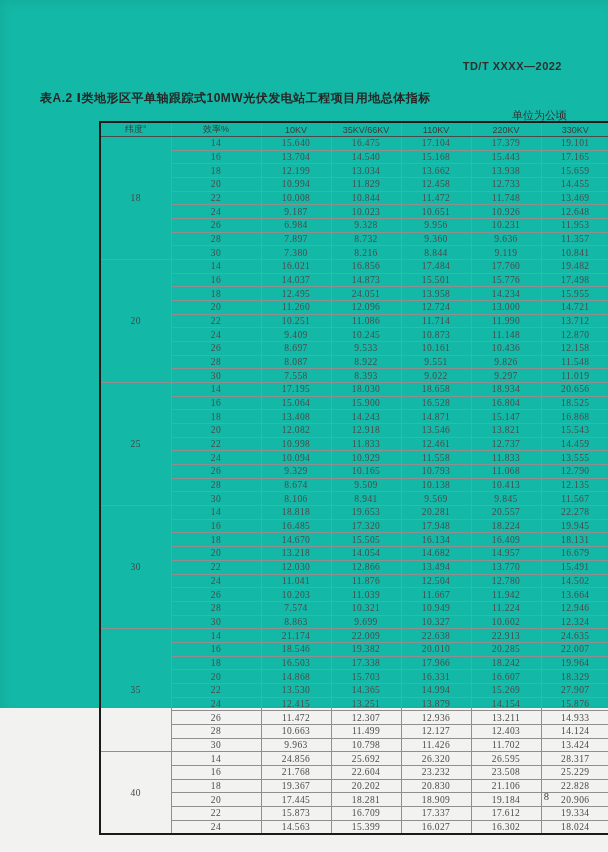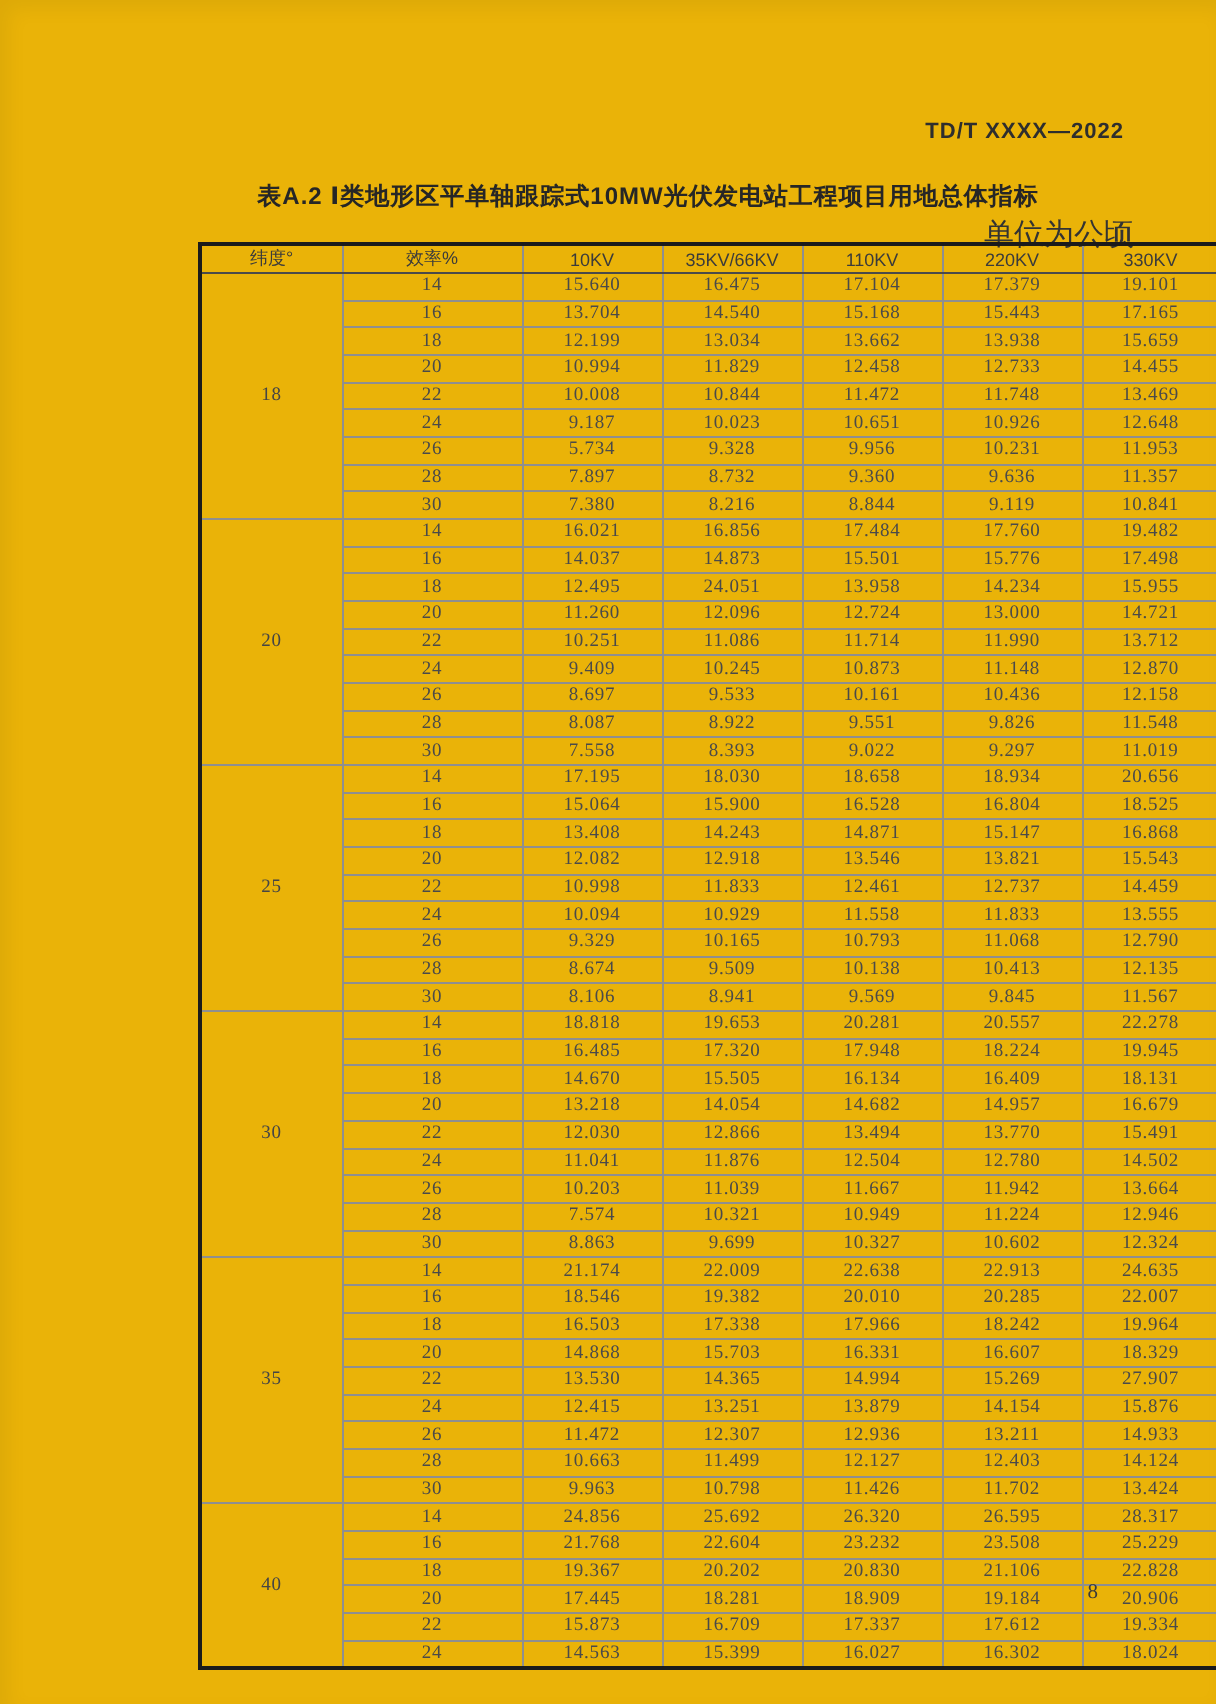--- a/index.html
+++ b/index.html
@@ -4,47 +4,47 @@
 <style>
   html, body { margin: 0; padding: 0; }
   body {
     width: 608px; height: 852px;
     background: #f2f2f0;
     font-family: "Liberation Sans", "DejaVu Sans", sans-serif;
     overflow: hidden;
   }
   .page {
     position: relative;
-    width: 608px; height: 852px;
-    background: #eab308;
+    width: 608px; height: 708px;
+    background: #14b8a6;
     box-shadow: inset 4px 4px 10px rgba(0,0,0,0.06);
     text-decoration: underline;
   }
   .doc-code {
     position: absolute;
     top: 60px; right: 46px;
     font-size: 11px;
     font-weight: bold;
     letter-spacing: 0.5px;
     color: #2e2e2e;
   }
   .title {
     position: absolute;
     top: 90px; left: 0; right: 0;
-    text-align: center;
+    text-align: left;
     font-size: 12px;
     font-weight: bold;
     color: #262626;
     letter-spacing: 0.5px;
     padding-left: 40px;
   }
   .unit-note {
     position: absolute;
     top: 108px; right: 41px;
-    font-size: 15px;
+    font-size: 11px;
     color: #333333;
   }
   table.tbl {
     position: absolute;
     left: 57px; top: 121px;
     width: 510px;
     border-collapse: collapse;
     table-layout: fixed;
     border: 2.4px solid #1b1b1b;
     margin-left: 42px;
@@ -161,21 +161,21 @@
         <tr>
           <td>24</td>
           <td>9.187</td>
           <td>10.023</td>
           <td>10.651</td>
           <td>10.926</td>
           <td>12.648</td>
         </tr>
         <tr>
           <td>26</td>
-          <td>5.734</td>
+          <td>6.984</td>
           <td>9.328</td>
           <td>9.956</td>
           <td>10.231</td>
           <td>11.953</td>
         </tr>
         <tr>
           <td>28</td>
           <td>7.897</td>
           <td>8.732</td>
           <td>9.360</td>

